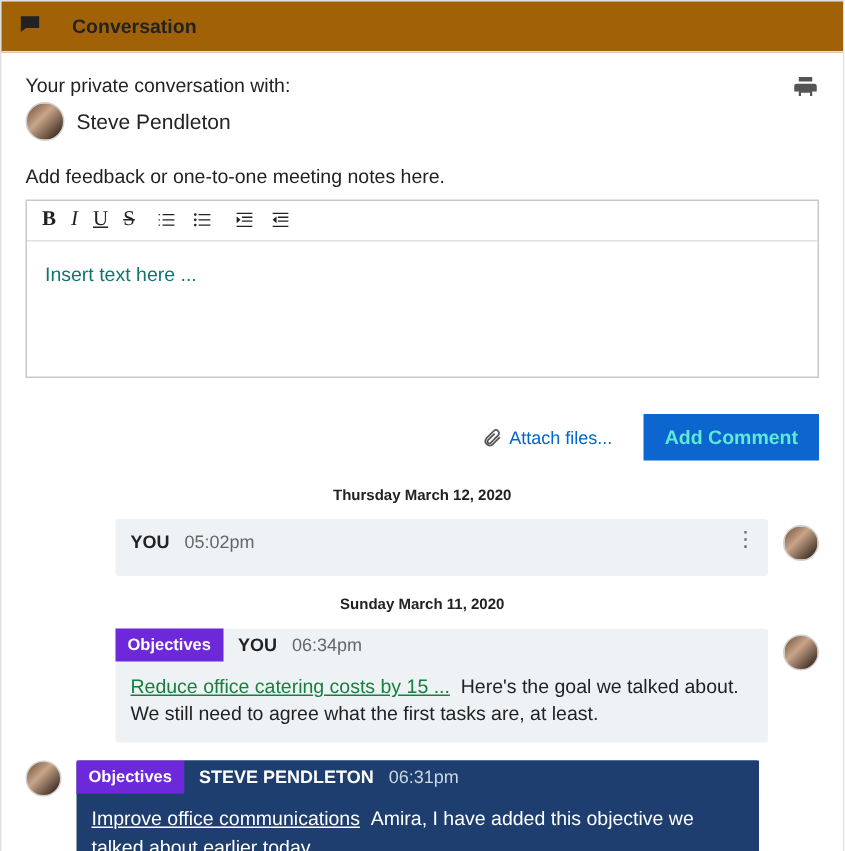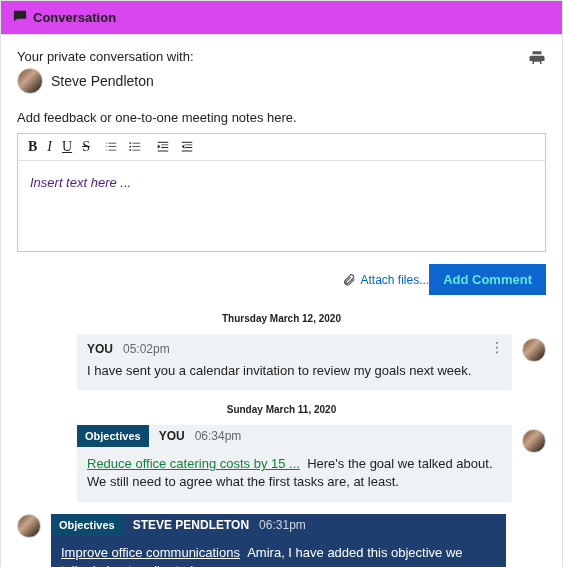--- a/index.html
+++ b/index.html
@@ -8,26 +8,26 @@
     font-size: 13px;
     color: #222;
     background: #fff;
     width: 563px;
   }
   .panel {
     border: 1px solid #e0e0e0;
     background: #fff;
   }
   .panel-header {
-    background: #d946ef;
+    background: #a16207;
     border-bottom: 1px solid #e0e0e0;
     padding: 8px 12px;
     display: flex;
     align-items: center;
-    gap: 6px;
+    gap: 21px;
     font-weight: 600;
   }
   .panel-header svg { width: 14px; height: 14px; }
   .content { padding: 14px 16px 18px 16px; }
   .top-row {
     display: flex;
     justify-content: space-between;
     align-items: flex-start;
   }
   .intro { font-size: 13px; margin-bottom: 2px; }
@@ -64,30 +64,29 @@
     color: #222;
     font-family: "Times New Roman", Georgia, serif;
     font-size: 14px;
     line-height: 1;
     cursor: pointer;
   }
   .t-btn svg { width: 14px; height: 14px; display: block; }
   .editor-area {
     padding: 14px 12px 40px 12px;
     min-height: 90px;
-    color: #4c1d95;
-    font-style: italic;
+    color: #0f766e;
     font-size: 13px;
   }
   .actions {
     display: flex;
     justify-content: flex-end;
     align-items: center;
-    gap: 0;
-    margin-top: 12px;
+    gap: 21px;
+    margin-top: 24px;
   }
   .attach {
     display: flex;
     align-items: center;
     gap: 4px;
     color: #0066cc;
     font-size: 12px;
     cursor: pointer;
   }
   .attach svg { width: 14px; height: 14px; color: #555; }
@@ -126,21 +125,21 @@
   .bubble.own { background: #eef2f5; }
   .bubble.other { background: #1d3e6e; color: #fff; }
   .bubble .head {
     display: flex;
     align-items: center;
     gap: 10px;
     margin-bottom: 6px;
     font-size: 12px;
   }
   .badge {
-    background: #0c4a6e;
+    background: #6d28d9;
     color: #fff;
     font-size: 11px;
     font-weight: 600;
     padding: 3px 8px;
     border-radius: 2px;
   }
   .author { font-weight: 700; font-size: 12px; }
   .time { color: #666; font-size: 12px; }
   .bubble.other .time { color: #cdd7e4; }
   .bubble.other .author { color: #fff; }
@@ -254,21 +253,20 @@
 
       <div class="date-sep">Thursday March 12, 2020</div>
 
       <div class="msg-row right">
         <div class="bubble own">
           <span class="kebab">⋮</span>
           <div class="head">
             <span class="author">YOU</span>
             <span class="time">05:02pm</span>
           </div>
-          <div class="body">I have sent you a calendar invitation to review my goals next week.</div>
         </div>
         <div class="avatar small"></div>
       </div>
 
       <div class="date-sep">Sunday March 11, 2020</div>
 
       <div class="msg-row right">
         <div class="bubble own">
           <div class="obj-head-wrap">
             <span class="badge">Objectives</span>

